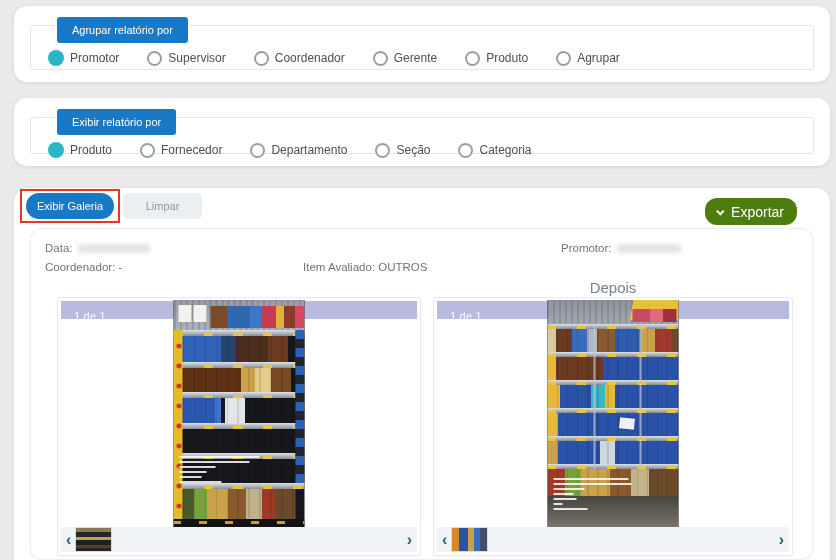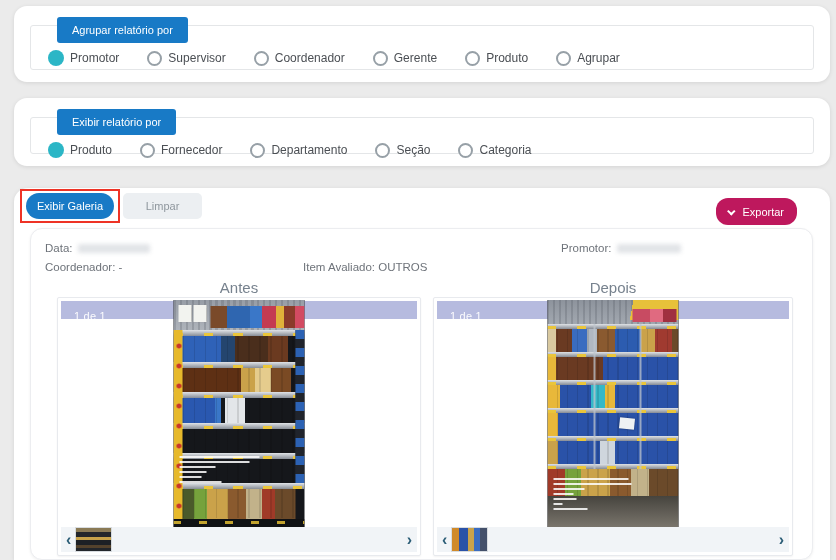--- a/index.html
+++ b/index.html
@@ -55,21 +55,21 @@
     position: absolute; left: 12px; top: 5px; width: 88px; height: 26px;
     background: #187ac6; color: #fff; font-size: 11px; border-radius: 13px;
   }
   .btn-clear {
     position: absolute; left: 109px; top: 5px; width: 79px; height: 26px;
     background: #eceff2; color: #8f979e; font-size: 11px; border-radius: 5px;
   }
   .btn-export {
     position: absolute; right: 33px; top: 10px; height: 27px;
     display: inline-flex; align-items: center; gap: 7px; padding: 0 13px;
-    background: #be185d; color: #fff; font-size: 11px; border-radius: 12px;
+    background: #4d7c0f; color: #fff; font-size: 14px; border-radius: 12px;
   }
   .caret {
     width: 6px; height: 6px;
     border-left: 2px solid #fff; border-bottom: 2px solid #fff;
     transform: rotate(-45deg) translateY(-1px);
   }
 
   .report {
     position: absolute; left: 16px; right: 17px; top: 40px; height: 332px;
     background: #fff; border: 1px solid #ecedf0; border-radius: 12px;
@@ -288,21 +288,20 @@
     <div class="info-cell" style="left:530px; top:13px;">
       <span>Promotor:</span><span class="redacted" style="width:64px;"></span>
     </div>
     <div class="info-cell" style="left:14px; top:32px;">
       <span>Coordenador:</span>&nbsp;<span>-</span>
     </div>
     <div class="info-cell" style="left:272px; top:32px;">
       <span>Item Avaliado:</span>&nbsp;<span>OUTROS</span>
     </div>
 
-    <div class="gallery-title title-before">Antes</div>
     <div class="gallery-title title-after">Depois</div>
 
     <div class="panel panel-before">
       <div class="panel-header">
         <span>1 de 1</span>
       </div>
       <div class="photo">
         <div class="ph bwall"></div>
         <div class="ph bsign1"></div>
         <div class="ph bsign2"></div>

